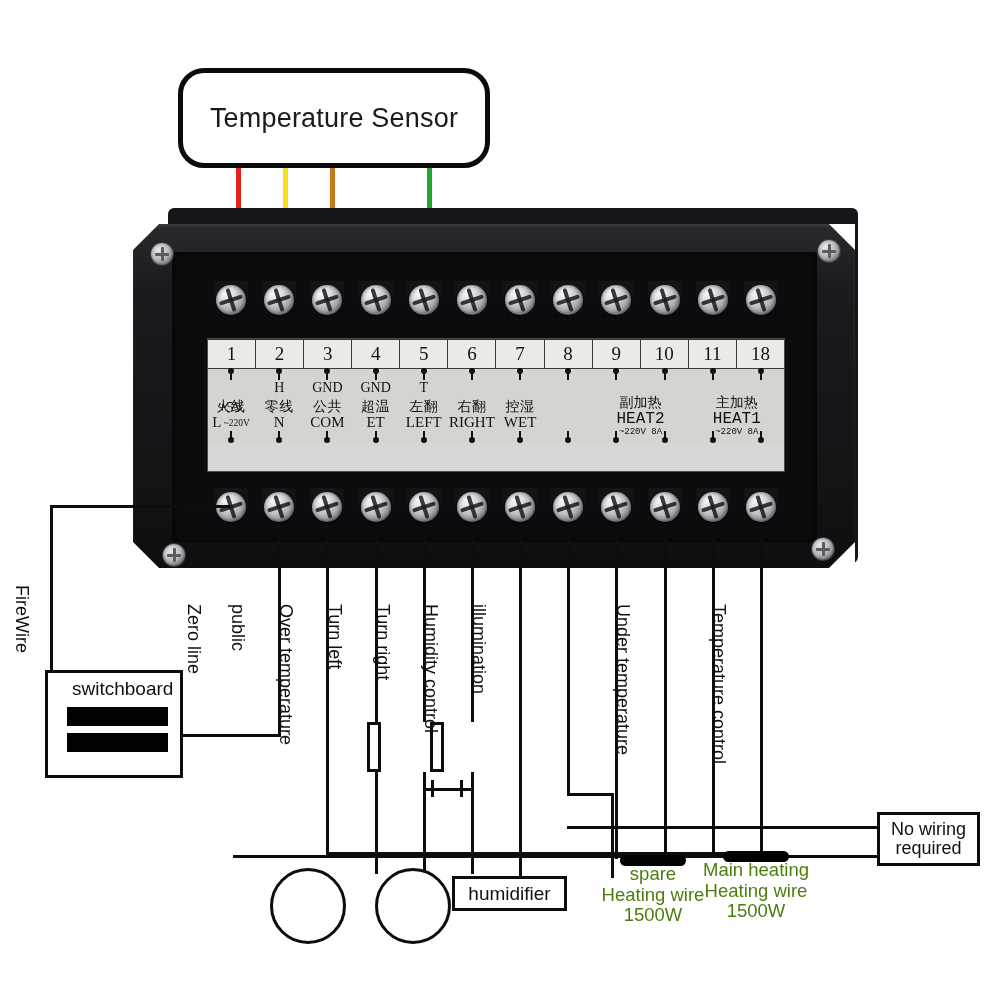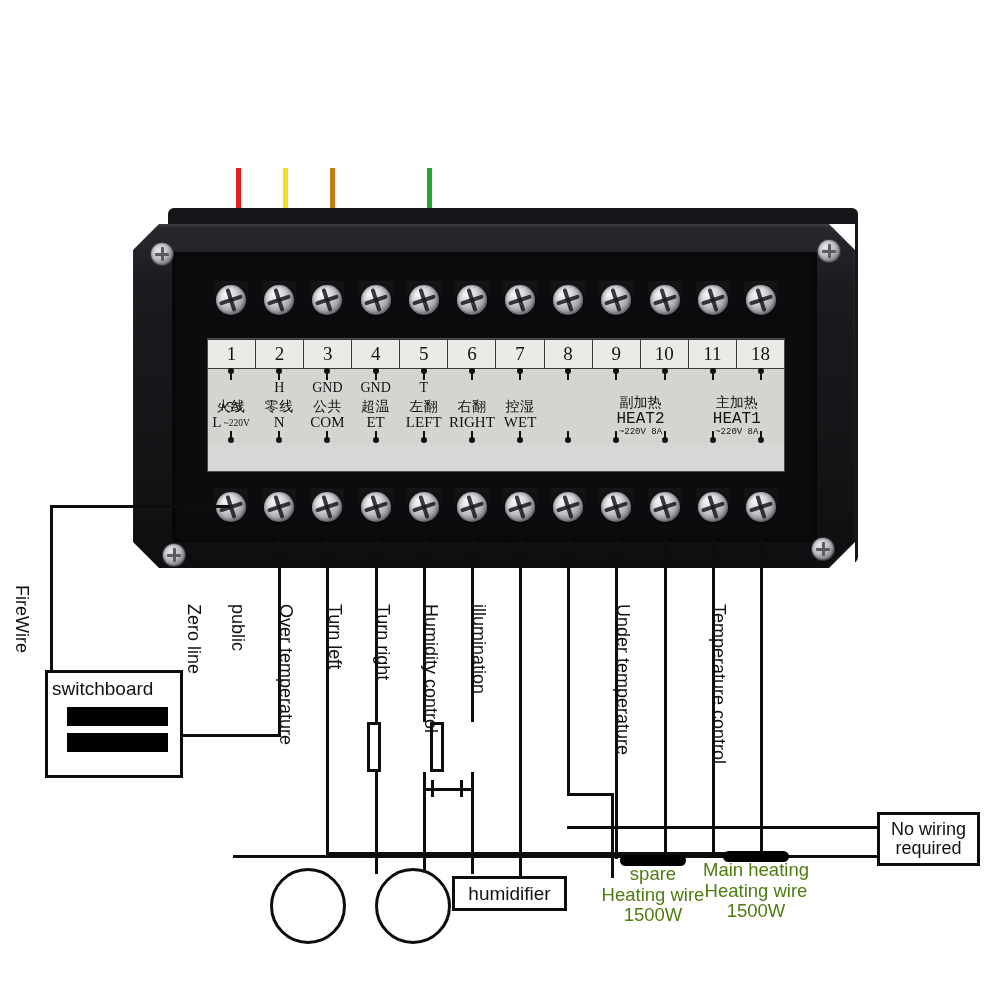--- a/index.html
+++ b/index.html
@@ -181,21 +181,21 @@
   .box {
     position: absolute; background: #fff;
     border: 3px solid #0d0d0d;
     display:flex; align-items:center; justify-content:center;
     color:#111; text-align:center;
   }
   #switchboard {
     left: 45px; top: 670px; width: 138px; height: 108px;
     display:block; padding-top: 5px;
   }
-  #switchboard .title { font-size: 19px; text-align:left; padding-left: 4px; }
+  #switchboard .title { font-size: 19px; text-align:left; padding-left: 24px; }
   #switchboard .bar {
     background:#000; height: 19px; margin: 7px 12px 0 19px;
   }
 
   #humidifier { left: 452px; top: 876px; width: 115px; height: 35px; font-size: 19px; }
   #nowiring  { left: 877px; top: 812px; width: 103px; height: 54px; font-size: 18px;
                line-height: 1.08; flex-direction:column; }
 
   .motor {
     position: absolute; border: 3px solid #0d0d0d; border-radius: 50%;
@@ -211,20 +211,23 @@
   }
   .resistor {
     position:absolute; border:3px solid #0d0d0d; background:#fff;
   }
 </style>
 </head>
 <body>
 
 <div id="stage">
 
+  <div id="sensor-box">
+    <div class="lbl">Temperature Sensor</div>
+  </div>
 
   <div class="swire" style="left:236px; top:168px; height:124px; background:#e2201c;"></div>
   <div class="swire" style="left:283px; top:168px; height:124px; background:#f5e11a;"></div>
   <div class="swire" style="left:330px; top:168px; height:124px; background:#c8791a;"></div>
   <div class="swire" style="left:427px; top:168px; height:124px; background:#22a832;"></div>
 
   <div id="device-shadow"></div>
   <div id="device-body"></div>
   <div class="chamf tl"></div>
   <div class="chamf bl"></div>

